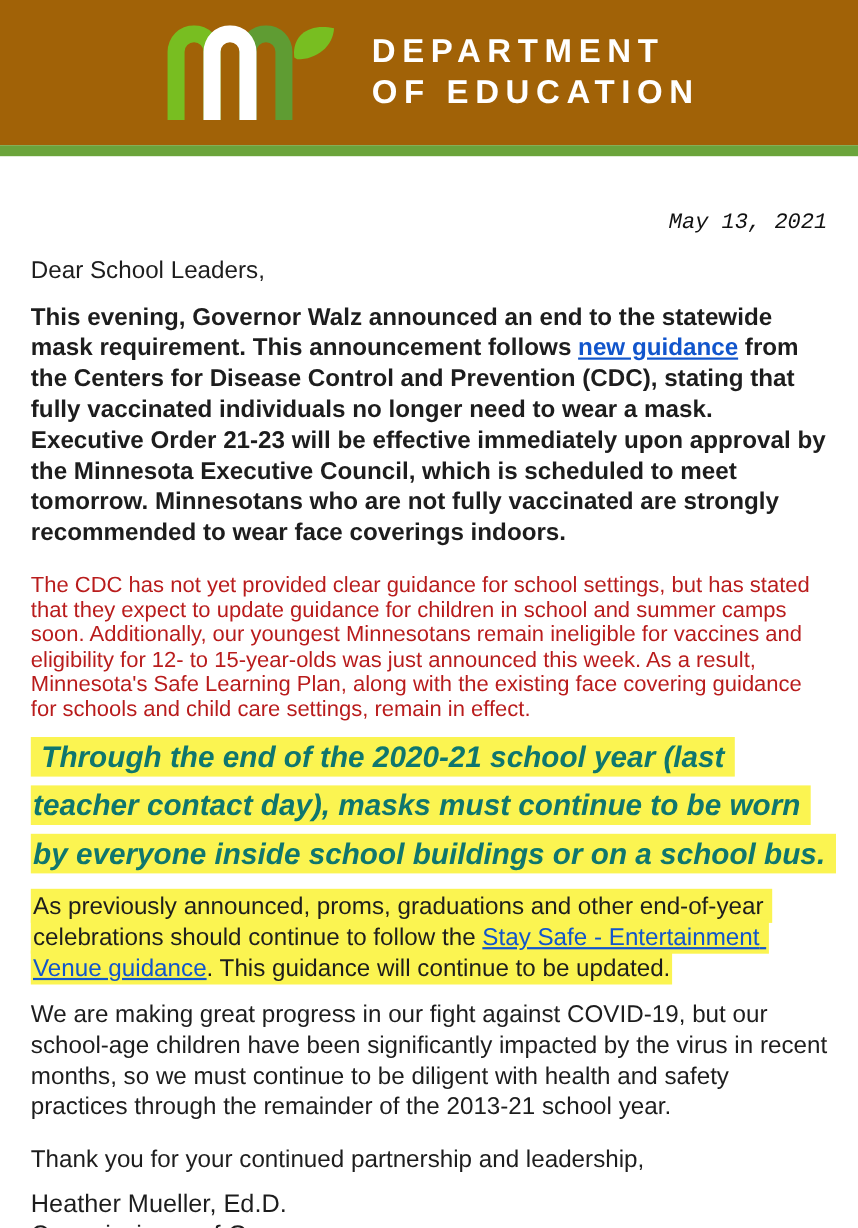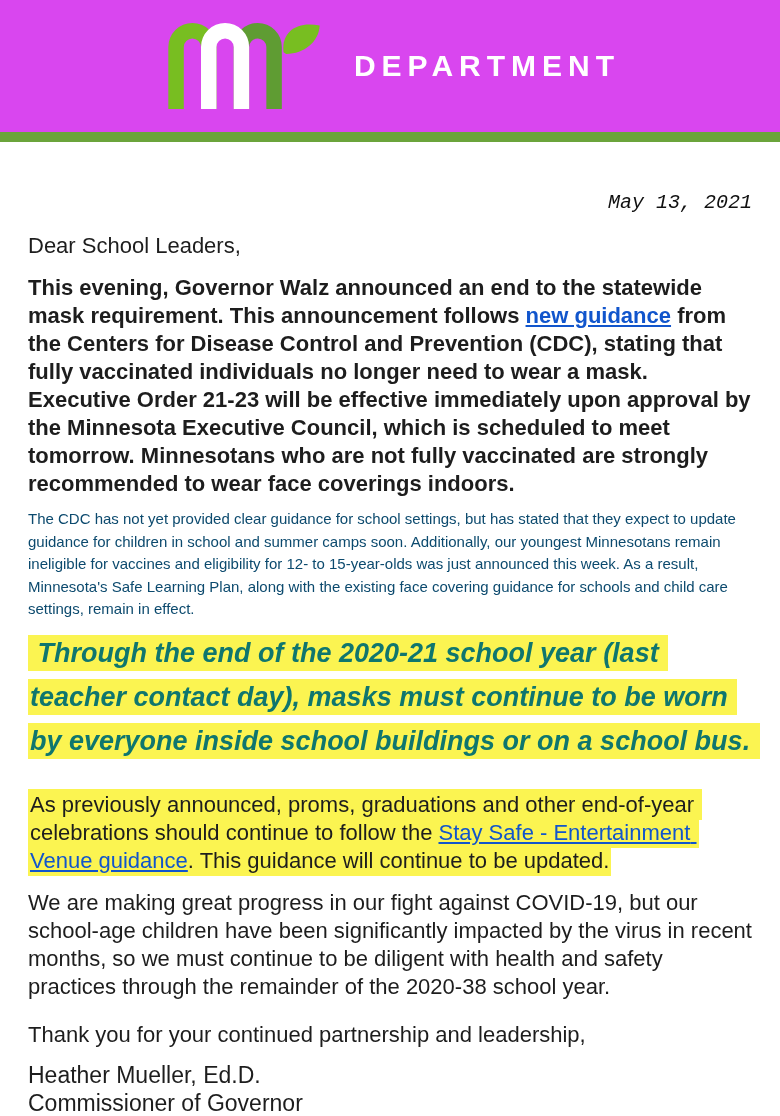--- a/index.html
+++ b/index.html
@@ -6,42 +6,42 @@
   html,body { background:#ffffff; }
   body {
     width:780px; min-height:1116px; margin:0 auto;
     font-family:"Liberation Sans", sans-serif;
     color:#1d1d1d;
   }
   .page { width:780px; min-height:1116px; background:#ffffff; overflow:hidden; }
 
   
   .header {
-    background:#d946ef; height:132px;
+    background:#a16207; height:132px;
     display:flex; align-items:center; justify-content:center; gap:26px;
   }
   .logo-wrap { display:flex; align-items:flex-start; }
   .logo-wrap svg { width:168px; height:86px; display:block; }
   .brand-text {
     color:#ffffff; font-weight:bold; font-size:30px;
     letter-spacing:6px; line-height:38px; white-space:nowrap;
   }
   .stripe { height:10px; background:#6BA43B; }
 
   
   .content { padding:0 28px 20px 28px; }
   .date {
     margin-top:48px; text-align:right;
     font-style:italic; font-size:20px; line-height:26px; color:#111;font-family:Liberation Mono, monospace;
   }
   .salutation { margin-top:16px; font-size:19px; line-height:26px; }
   .body-p { font-size:22px; line-height:28px; color:#1d1d1d; }
   .p1 { margin-top:14px;font-weight:bold; }
-  .p-small { margin-top:10px; font-size:15px; line-height:22.5px; color:#0c4a6e; }
-  .p3 { margin-top:28px; }
+  .p-small { margin-top:23px; font-size:20px; line-height:22.5px; color:#b91c1c; }
+  .p3 { margin-top:12px; }
   .p4 { margin-top:14px; }
   .p5 { margin-top:20px; }
   .signature { margin-top:12px; font-size:23px; line-height:28px; }
 
   a.doc-link { color:#1155CC; text-decoration:underline; cursor:pointer; }
 
   .hl {
     background:#FBF451;
     padding:3px 2px;
     -webkit-box-decoration-break:clone;
@@ -67,39 +67,40 @@
 
         <path d="M80,100 L80,28 A28,28 0 0 1 136,28 L136,100 L118,100 L118,28 A10,10 0 0 0 98,28 L98,100 Z" fill="#5F9C33"></path>
 
         <path d="M42,100 L42,28 A28,28 0 0 1 98,28 L98,100 L80,100 L80,28 A10,10 0 0 0 60,28 L60,100 Z" fill="#FFFFFF"></path>
 
         <path d="M138,34 C135,12 152,-3 180,3 C179,22 162,36 141,36 Z" fill="#78BE21"></path>
       </svg>
     </div>
     <div class="brand-text">
       <div>DEPARTMENT</div>
+      <div>OF EDUCATION</div>
     </div>
   </div>
   <div class="stripe"></div>
 
   <div class="content">
 
     <div class="date">May 13, 2021</div>
 
     <p class="body-p salutation">Dear School Leaders,</p>
 
     <p class="body-p p1"><span>This evening, Governor Walz announced an end to the statewide mask requirement. This announcement follows </span><a class="doc-link" href="#">new guidance</a><span> from the Centers for Disease Control and Prevention (CDC), stating that fully vaccinated individuals no longer need to wear a mask. Executive Order 21-23 will be effective immediately upon approval by the Minnesota Executive Council, which is scheduled to meet tomorrow. Minnesotans who are not fully vaccinated are strongly recommended to wear face coverings indoors.</span></p>
 
     <p class="body-p p-small">The CDC has not yet provided clear guidance for school settings, but has stated that they expect to update guidance for children in school and summer camps soon. Additionally, our youngest Minnesotans remain ineligible for vaccines and eligibility for 12- to 15-year-olds was just announced this week. As a result, Minnesota's Safe Learning Plan, along with the existing face covering guidance for schools and child care settings, remain in effect.</p>
 
     <div class="hl-heading"><span class="hl"> Through the end of the 2020-21 school year (last teacher contact day), masks must continue to be worn by everyone inside school buildings or on a school bus. </span></div>
 
     <p class="body-p p3"><span class="hl"><span>As previously announced, proms, graduations and other end-of-year celebrations should continue to follow the </span><a class="doc-link" href="#">Stay Safe - Entertainment Venue guidance</a><span>. This guidance will continue to be updated.</span></span></p>
 
-    <p class="body-p p4">We are making great progress in our fight against COVID-19, but our school-age children have been significantly impacted by the virus in recent months, so we must continue to be diligent with health and safety practices through the remainder of the 2020-38 school year.</p>
+    <p class="body-p p4">We are making great progress in our fight against COVID-19, but our school-age children have been significantly impacted by the virus in recent months, so we must continue to be diligent with health and safety practices through the remainder of the 2013-21 school year.</p>
 
     <p class="body-p p5">Thank you for your continued partnership and leadership,</p>
 
     <div class="signature">
       <div>Heather Mueller, Ed.D.</div>
       <div>Commissioner of Governor</div>
     </div>
 
   </div>
 </div>

